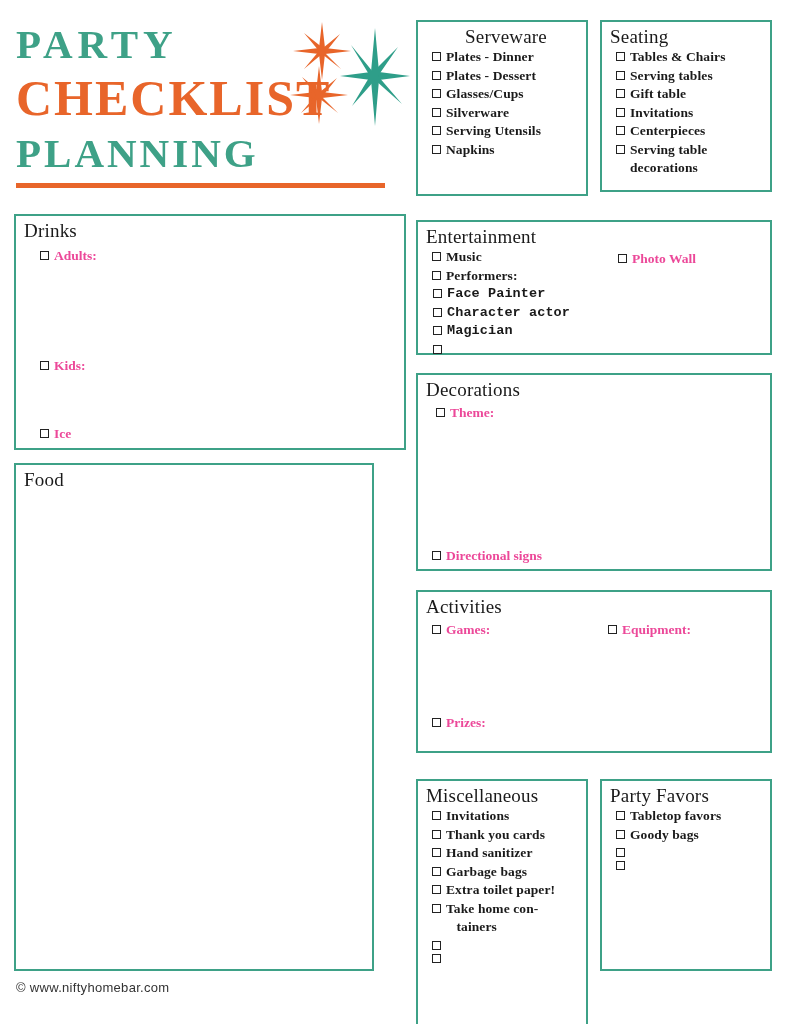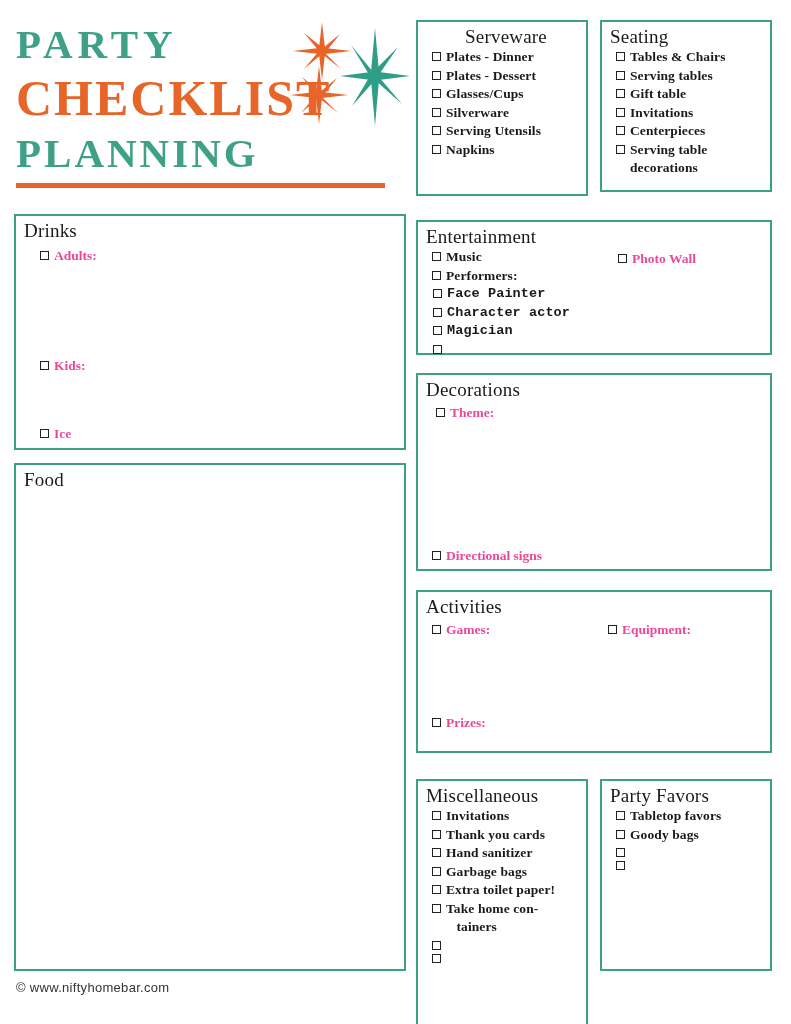--- a/index.html
+++ b/index.html
@@ -234,21 +234,21 @@
   <div class="abs-item" style="left:24px; top:141px;text-align:center;">
     <span class="cbox"></span>
     <span class="item-label">Kids:</span>
   </div>
   <div class="abs-item" style="left:24px; top:209px;">
     <span class="cbox"></span>
     <span class="item-label">Ice</span>
   </div>
 </div>
 
-<div class="box" style="left:14px; top:463px; width:392px; height:508px;">
+<div class="box" style="left:14px; top:463px; width:360px; height:508px;">
   <div class="box-title">Food</div>
 </div>
 
 <div class="box" style="left:416px; top:220px; width:356px; height:135px;">
   <div class="box-title">Entertainment</div>
   <ul class="items">
     <li class="item">
         <span class="cbox"></span>
         <span class="item-label">Music</span>
       </li>

